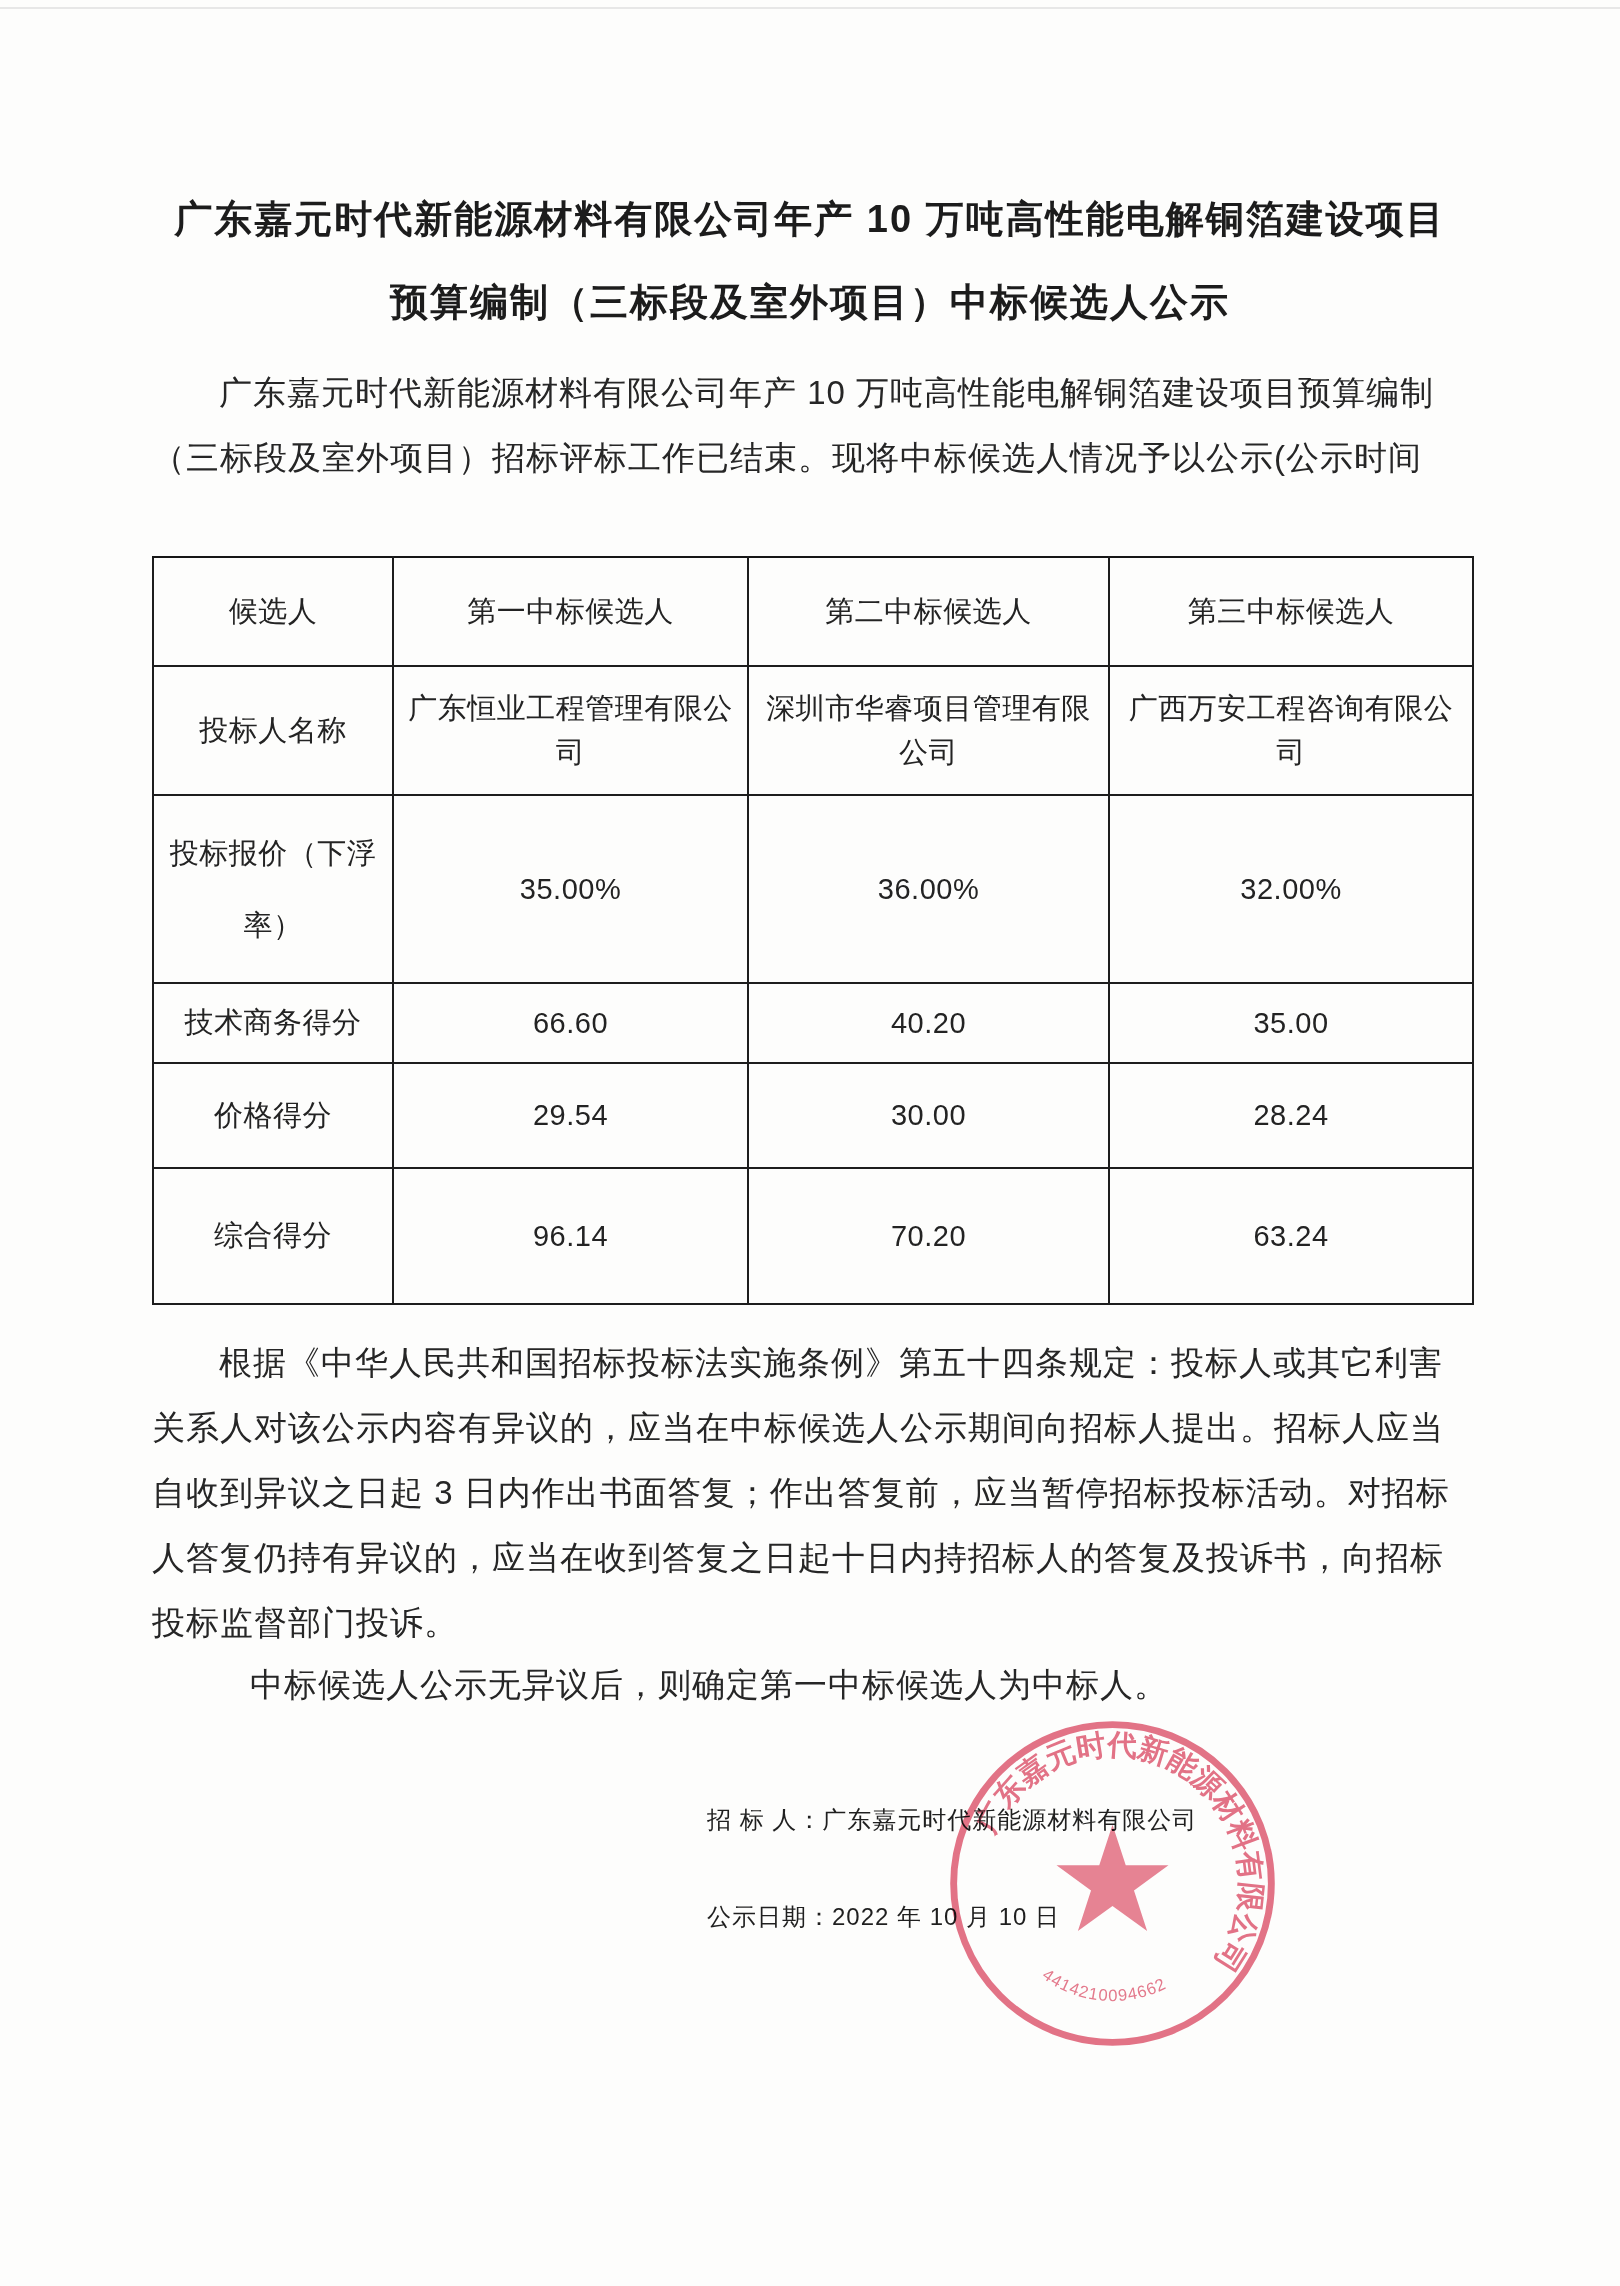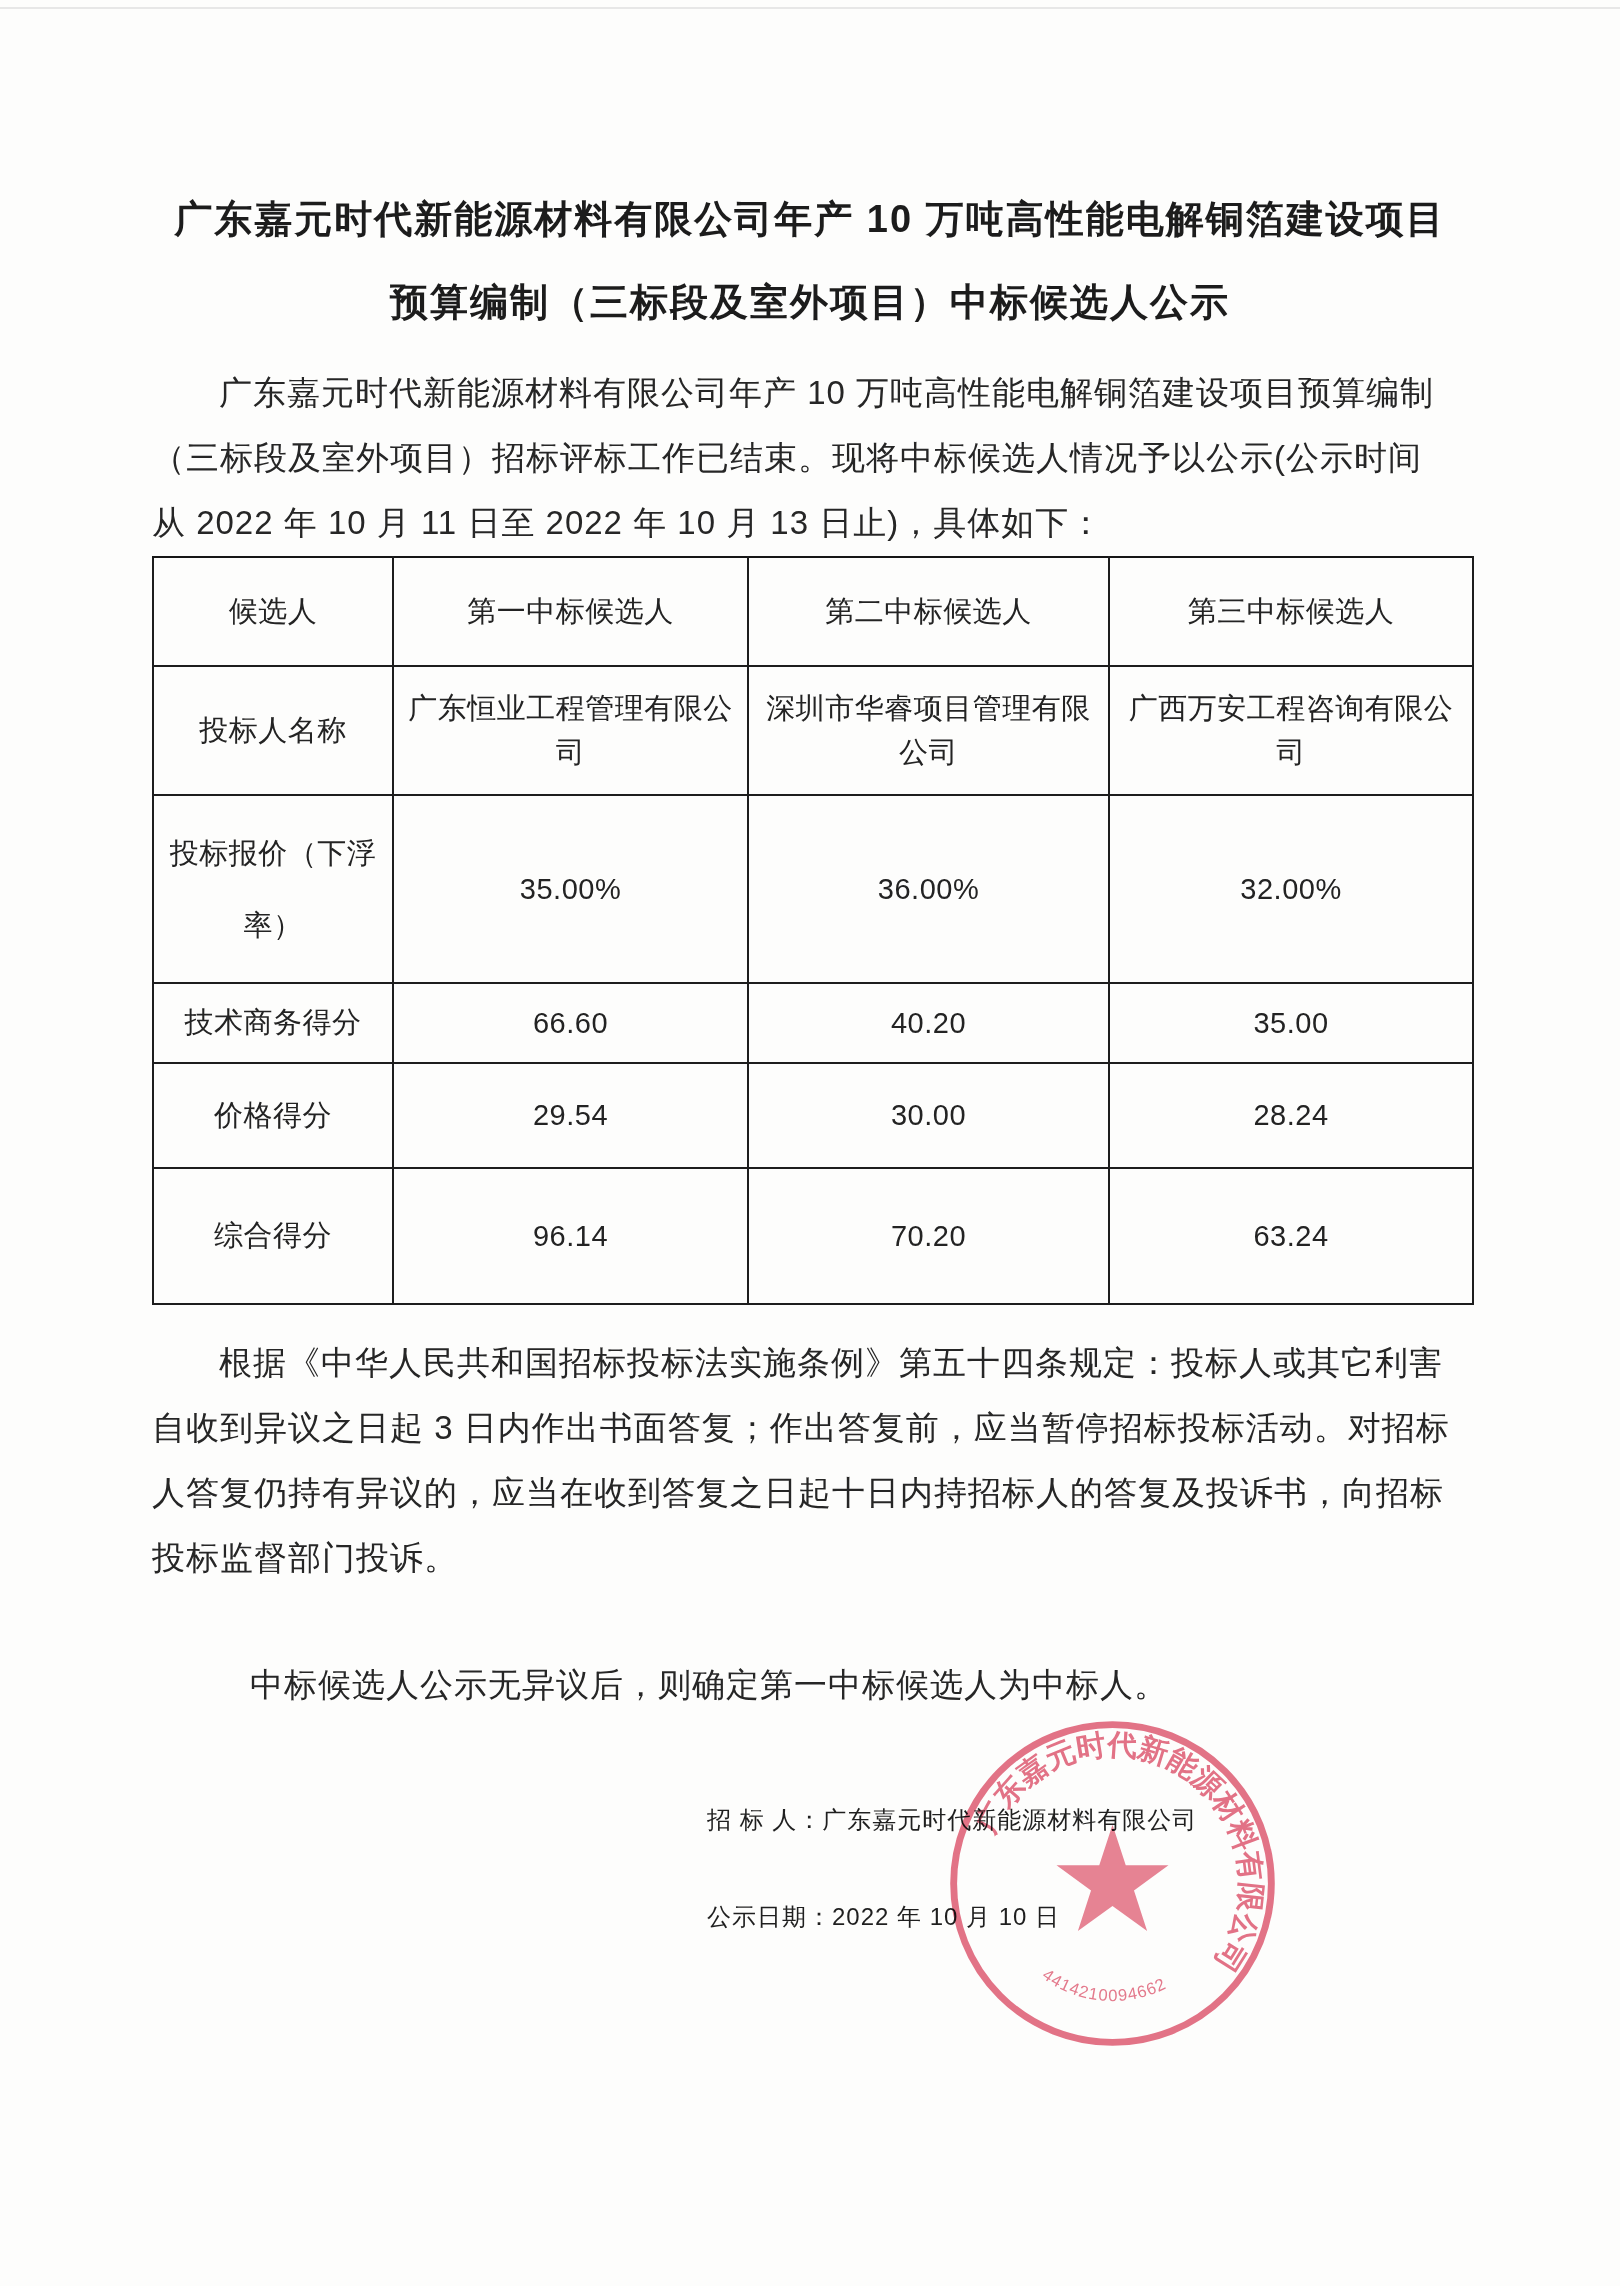--- a/index.html
+++ b/index.html
@@ -62,21 +62,20 @@
 <div class="page">
 
   <div class="scan-edge"></div>
 
   <div class="title t1">广东嘉元时代新能源材料有限公司年产 10 万吨高性能电解铜箔建设项目</div>
   <div class="title t2">预算编制（三标段及室外项目）中标候选人公示</div>
 
   <div class="para intro">
     <div class="indent">广东嘉元时代新能源材料有限公司年产 10 万吨高性能电解铜箔建设项目预算编制</div>
     <div>（三标段及室外项目）招标评标工作已结束。现将中标候选人情况予以公示(公示时间</div>
-    <div>从 2022 年 10 月 11 日至 2022 年 10 月 13 日止)，具体如下：</div>
   </div>
 
   <table class="bid">
     <colgroup>
       <col style="width:240px">
         <col style="width:355px">
         <col style="width:361px">
         <col style="width:364px">
     </colgroup>
     <tbody>
@@ -114,20 +113,21 @@
         <td class="lab">综合得分</td>
         <td>96.14</td>
         <td>70.20</td>
         <td>63.24</td>
       </tr>
     </tbody>
   </table>
 
   <div class="para legal">
     <div class="indent">根据《中华人民共和国招标投标法实施条例》第五十四条规定：投标人或其它利害</div>
+    <div>关系人对该公示内容有异议的，应当在中标候选人公示期间向招标人提出。招标人应当</div>
     <div>自收到异议之日起 3 日内作出书面答复；作出答复前，应当暂停招标投标活动。对招标</div>
     <div>人答复仍持有异议的，应当在收到答复之日起十日内持招标人的答复及投诉书，向招标</div>
     <div>投标监督部门投诉。</div>
   </div>
 
   <div class="confirm">中标候选人公示无异议后，则确定第一中标候选人为中标人。</div>
 
   <div class="sig sig1"><span>招 标 人：</span><span>广东嘉元时代新能源材料有限公司</span></div>
 
   <div class="sig sig2"><span>公示日期：</span><span>2022 年 10 月 10 日</span></div>

